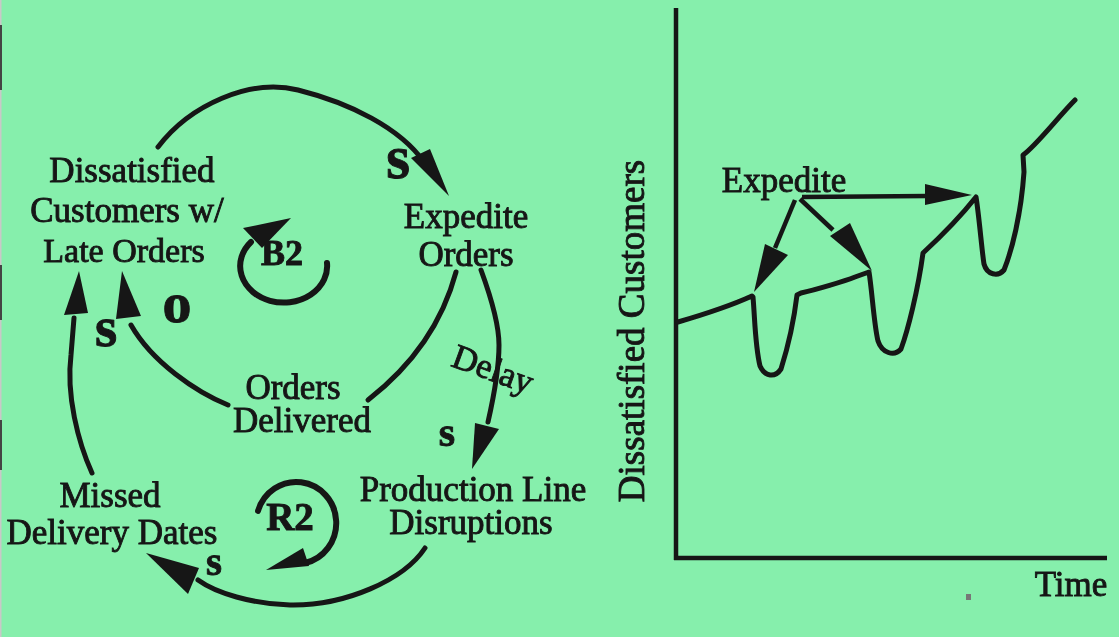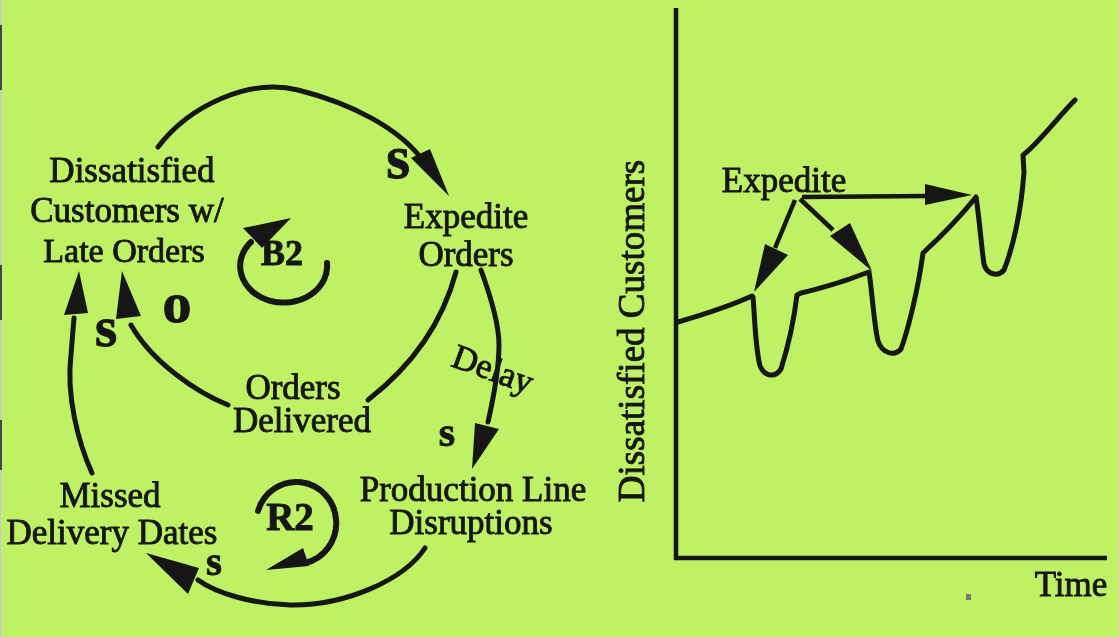--- a/index.html
+++ b/index.html
@@ -1,16 +1,16 @@
 <!DOCTYPE html>
 <html><head>
 <meta charset="utf-8">
 <style>
   html,body{margin:0;padding:0;background:#ffffff;}
-  #page{position:relative;width:1119px;height:637px;background:#bef264;overflow:hidden;}
+  #page{position:relative;width:1119px;height:637px;background:#86efac;overflow:hidden;}
   svg{position:absolute;top:0;left:0;filter:blur(0.55px);}
   text{font-family:"Liberation Serif",serif;fill:#161616;stroke:#161616;stroke-width:0.9px;}
 </style>
 </head>
 <body>
 <div id="page">
 <svg width="1119" height="637" viewBox="0 0 1119 637">
   <g fill="none" stroke="#161616" stroke-width="5" stroke-linecap="round">
 
     <path d="M 158 147 C 190 105 250 78 298 90 C 350 103 400 128 424 162"></path>

